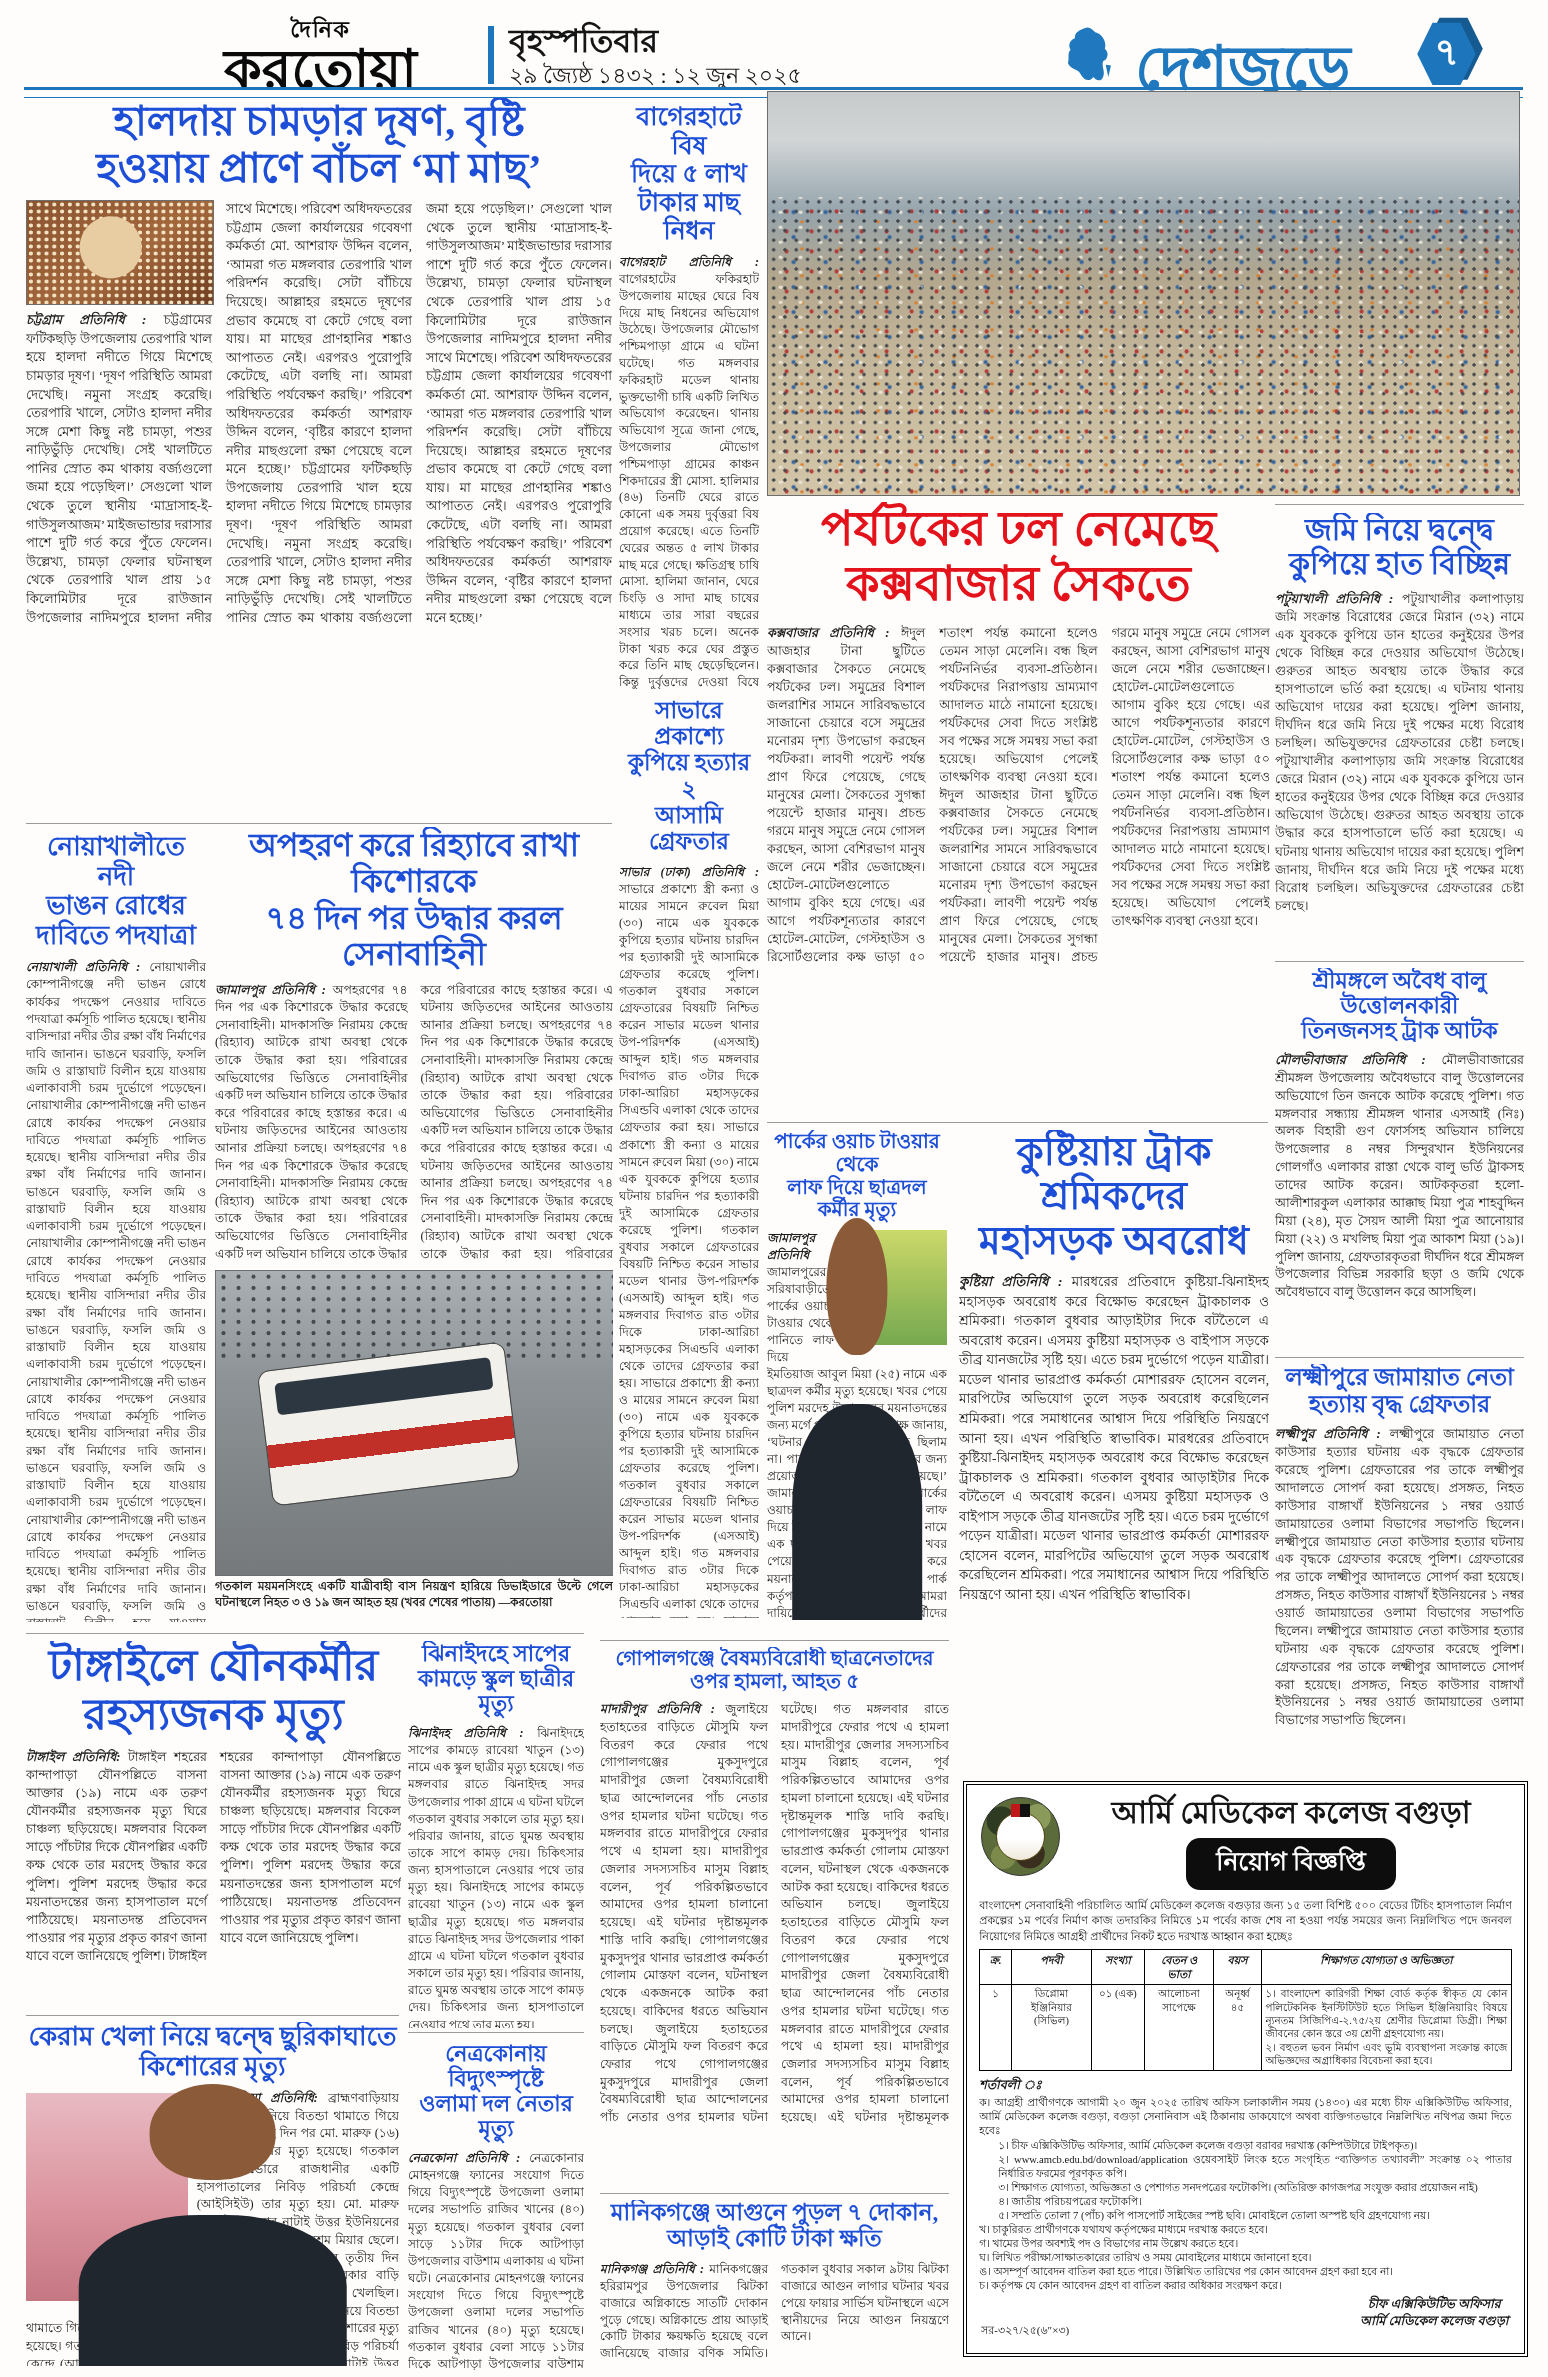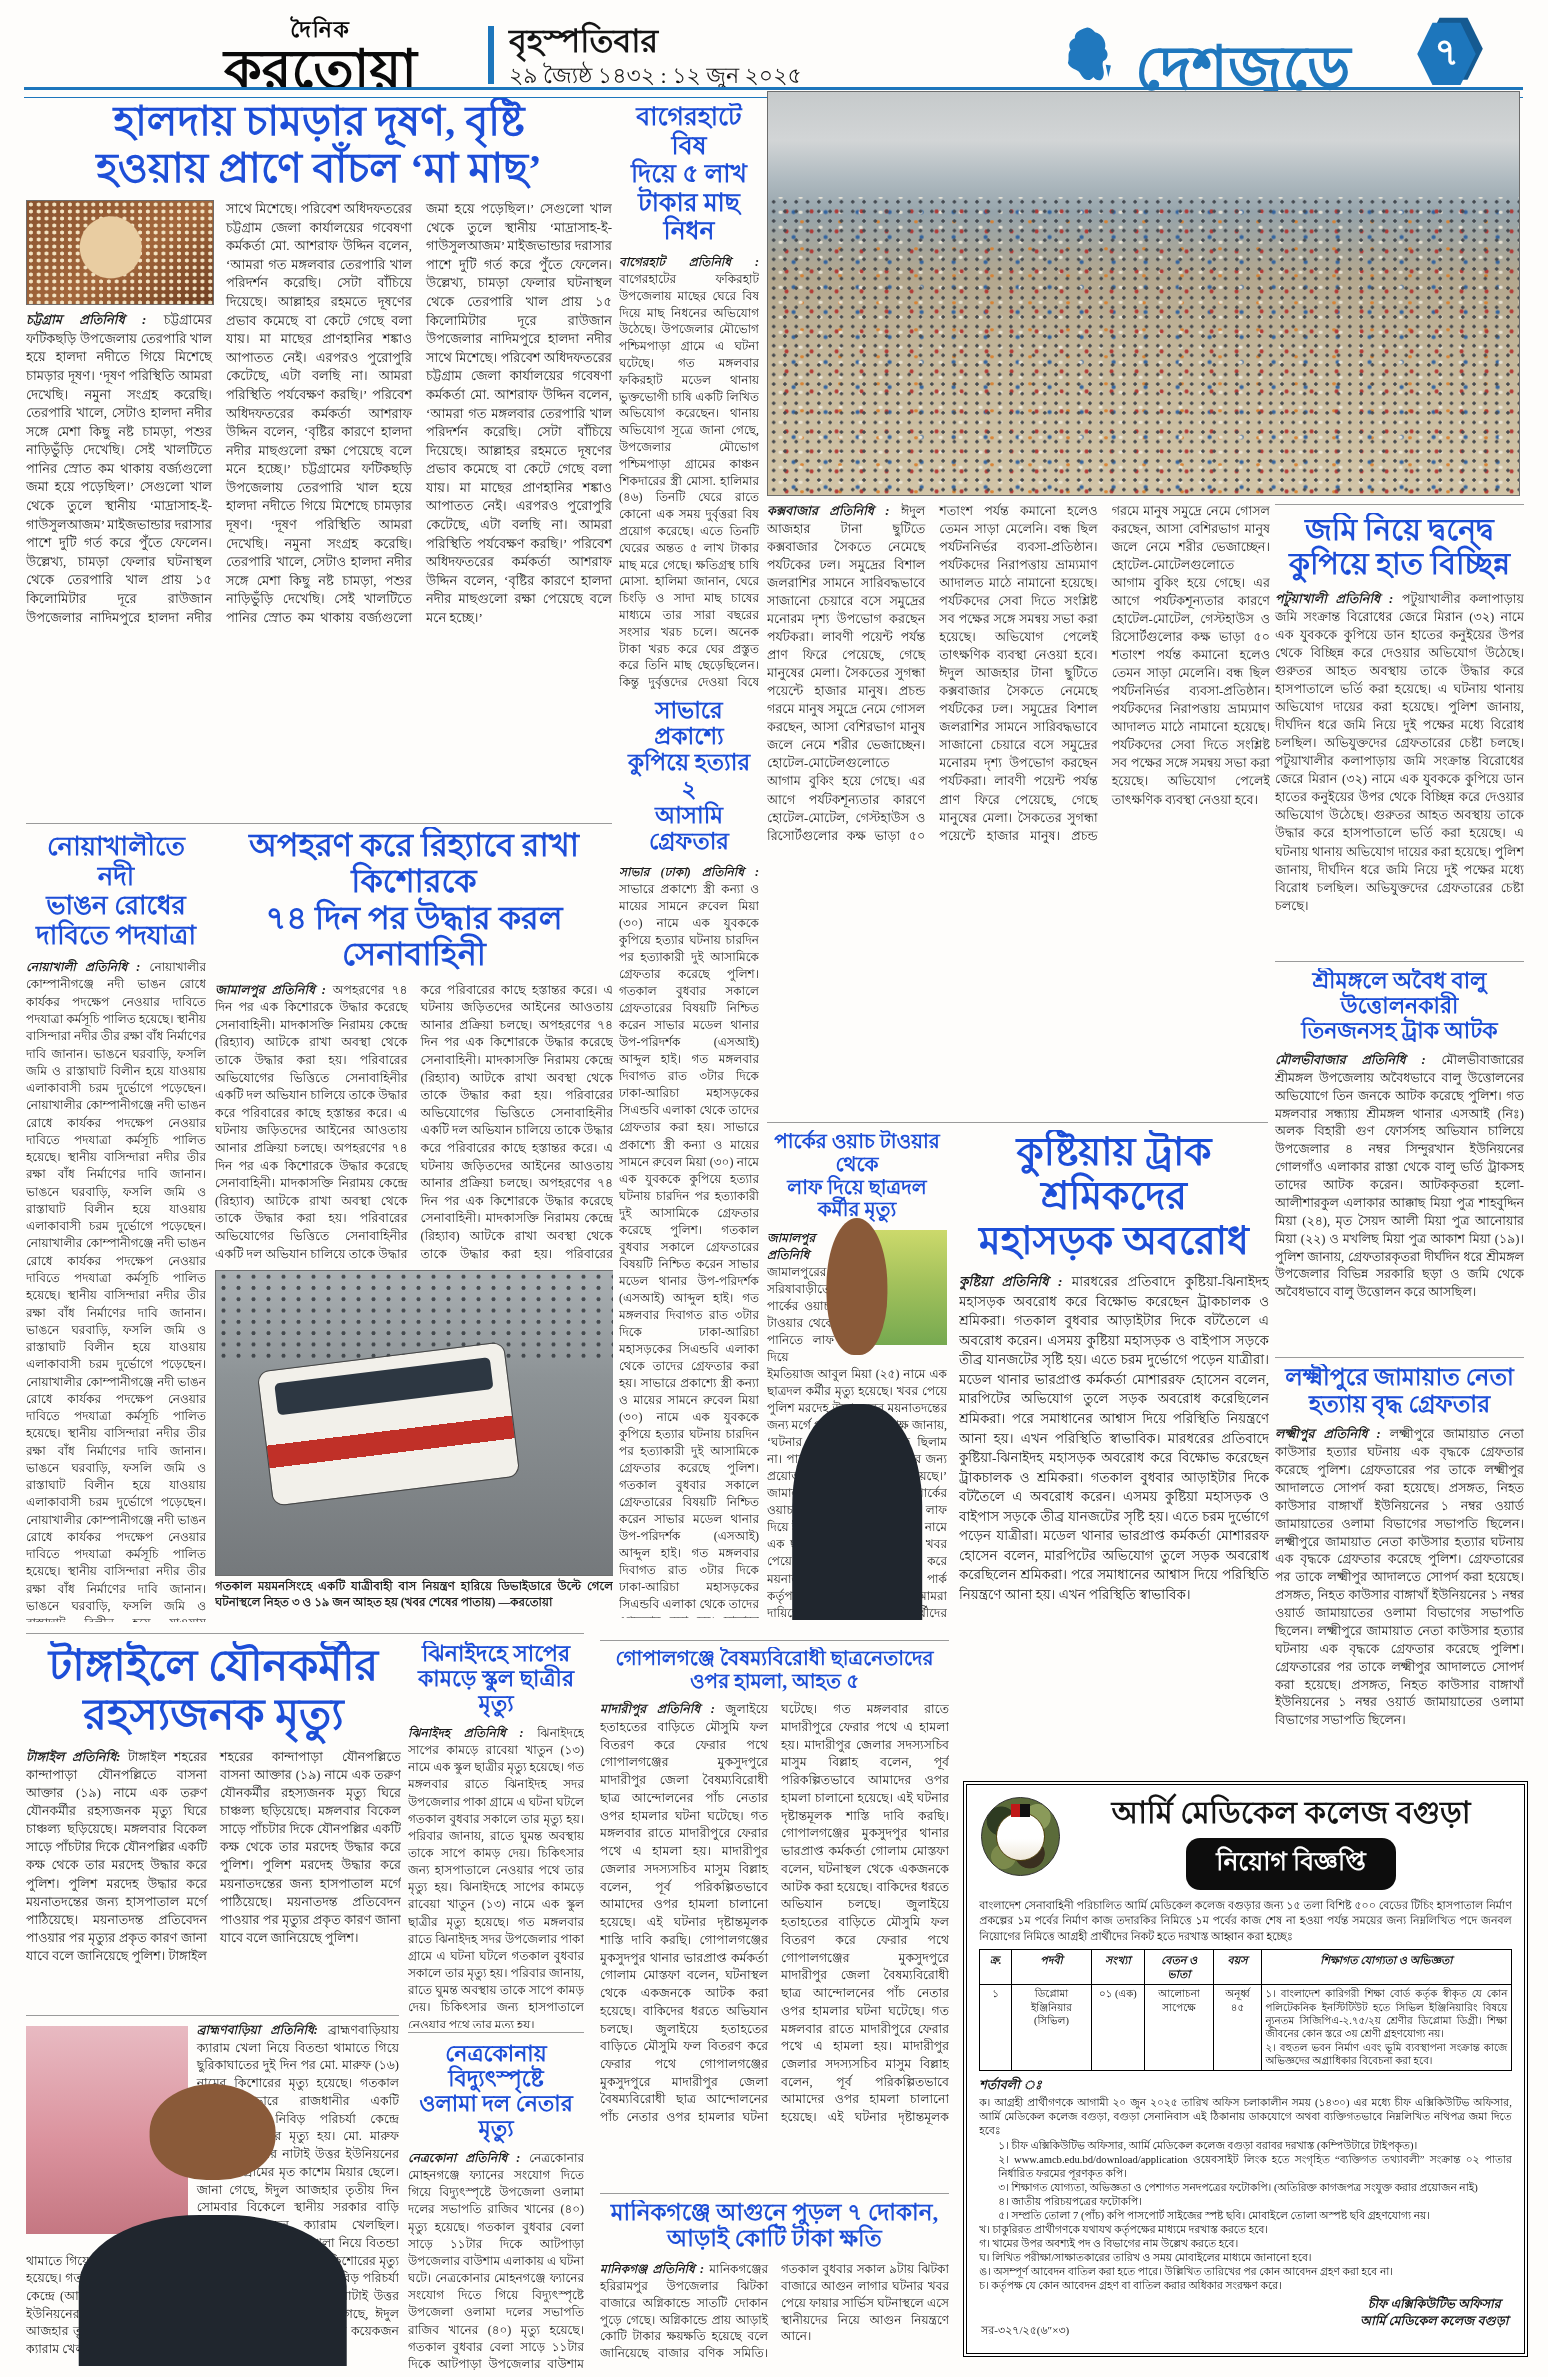--- a/index.html
+++ b/index.html
@@ -164,20 +164,22 @@
       <p><span class="dl">সাভার (ঢাকা) প্রতিনিধি :</span>
          <span>সাভারে প্রকাশ্যে স্ত্রী কন্যা ও মায়ের সামনে রুবেল মিয়া (৩০) নামে এক যুবককে কুপিয়ে হত্যার ঘটনায় চারদিন পর হত্যাকারী দুই আসামিকে গ্রেফতার করেছে পুলিশ। গতকাল বুধবার সকালে গ্রেফতারের বিষয়টি নিশ্চিত করেন সাভার মডেল থানার উপ-পরিদর্শক (এসআই) আব্দুল হাই। গত মঙ্গলবার দিবাগত রাত ৩টার দিকে ঢাকা-আরিচা মহাসড়কের সিএন্ডবি এলাকা থেকে তাদের গ্রেফতার করা হয়। সাভারে প্রকাশ্যে স্ত্রী কন্যা ও মায়ের সামনে রুবেল মিয়া (৩০) নামে এক যুবককে কুপিয়ে হত্যার ঘটনায় চারদিন পর হত্যাকারী দুই আসামিকে গ্রেফতার করেছে পুলিশ। গতকাল বুধবার সকালে গ্রেফতারের বিষয়টি নিশ্চিত করেন সাভার মডেল থানার উপ-পরিদর্শক (এসআই) আব্দুল হাই। গত মঙ্গলবার দিবাগত রাত ৩টার দিকে ঢাকা-আরিচা মহাসড়কের সিএন্ডবি এলাকা থেকে তাদের গ্রেফতার করা হয়। সাভারে প্রকাশ্যে স্ত্রী কন্যা ও মায়ের সামনে রুবেল মিয়া (৩০) নামে এক যুবককে কুপিয়ে হত্যার ঘটনায় চারদিন পর হত্যাকারী দুই আসামিকে গ্রেফতার করেছে পুলিশ। গতকাল বুধবার সকালে গ্রেফতারের বিষয়টি নিশ্চিত করেন সাভার মডেল থানার উপ-পরিদর্শক (এসআই) আব্দুল হাই। গত মঙ্গলবার দিবাগত রাত ৩টার দিকে ঢাকা-আরিচা মহাসড়কের সিএন্ডবি এলাকা থেকে তাদের গ্রেফতার করা হয়। সাভারে প্রকাশ্যে স্ত্রী কন্যা ও মায়ের সামনে রুবেল মিয়া (৩০) নামে এক যুবককে কুপিয়ে হত্যার ঘটনায় চারদিন পর হত্যাকারী দুই আসামিকে গ্রেফতার করেছে পুলিশ। গতকাল বুধবার সকালে গ্রেফতারের বিষয়টি নিশ্চিত করেন সাভার মডেল থানার উপ-পরিদর্শক (এসআই) আব্দুল হাই। গত মঙ্গলবার দিবাগত রাত ৩টার দিকে ঢাকা-আরিচা মহাসড়কের সিএন্ডবি এলাকা থেকে তাদের গ্রেফতার করা হয়।</span></p>
     </div>
   </section>
 
   <div class="photo beach" style="position:absolute;left:767px;top:91px;width:751px;height:403px">
     <div class="crowd"></div>
   </div>
 
   <section class="art" style="left:767px;top:502px;width:503px;height:611px">
+    <h1 class="hl red" style="font-size:48px;margin-bottom:12.2px">পর্যটকের ঢল নেমেছে
+কক্সবাজার সৈকতে</h1>
     <div class="bd cols3" style="font-size:12.7px;line-height:1.42;height:478px">
       <p><span class="dl">কক্সবাজার প্রতিনিধি :</span>
          <span>ঈদুল আজহার টানা ছুটিতে কক্সবাজার সৈকতে নেমেছে পর্যটকের ঢল। সমুদ্রের বিশাল জলরাশির সামনে সারিবদ্ধভাবে সাজানো চেয়ারে বসে সমুদ্রের মনোরম দৃশ্য উপভোগ করছেন পর্যটকরা। লাবণী পয়েন্ট পর্যন্ত প্রাণ ফিরে পেয়েছে, গেছে মানুষের মেলা। সৈকতের সুগন্ধা পয়েন্টে হাজার মানুষ। প্রচন্ড গরমে মানুষ সমুদ্রে নেমে গোসল করছেন, আসা বেশিরভাগ মানুষ জলে নেমে শরীর ভেজাচ্ছেন। হোটেল-মোটেলগুলোতে আগাম বুকিং হয়ে গেছে। এর আগে পর্যটকশূন্যতার কারণে হোটেল-মোটেল, গেস্টহাউস ও রিসোর্টগুলোর কক্ষ ভাড়া ৫০ শতাংশ পর্যন্ত কমানো হলেও তেমন সাড়া মেলেনি। বন্ধ ছিল পর্যটননির্ভর ব্যবসা-প্রতিষ্ঠান। পর্যটকদের নিরাপত্তায় ভ্রাম্যমাণ আদালত মাঠে নামানো হয়েছে। পর্যটকদের সেবা দিতে সংশ্লিষ্ট সব পক্ষের সঙ্গে সমন্বয় সভা করা হয়েছে। অভিযোগ পেলেই তাৎক্ষণিক ব্যবস্থা নেওয়া হবে। ঈদুল আজহার টানা ছুটিতে কক্সবাজার সৈকতে নেমেছে পর্যটকের ঢল। সমুদ্রের বিশাল জলরাশির সামনে সারিবদ্ধভাবে সাজানো চেয়ারে বসে সমুদ্রের মনোরম দৃশ্য উপভোগ করছেন পর্যটকরা। লাবণী পয়েন্ট পর্যন্ত প্রাণ ফিরে পেয়েছে, গেছে মানুষের মেলা। সৈকতের সুগন্ধা পয়েন্টে হাজার মানুষ। প্রচন্ড গরমে মানুষ সমুদ্রে নেমে গোসল করছেন, আসা বেশিরভাগ মানুষ জলে নেমে শরীর ভেজাচ্ছেন। হোটেল-মোটেলগুলোতে আগাম বুকিং হয়ে গেছে। এর আগে পর্যটকশূন্যতার কারণে হোটেল-মোটেল, গেস্টহাউস ও রিসোর্টগুলোর কক্ষ ভাড়া ৫০ শতাংশ পর্যন্ত কমানো হলেও তেমন সাড়া মেলেনি। বন্ধ ছিল পর্যটননির্ভর ব্যবসা-প্রতিষ্ঠান। পর্যটকদের নিরাপত্তায় ভ্রাম্যমাণ আদালত মাঠে নামানো হয়েছে। পর্যটকদের সেবা দিতে সংশ্লিষ্ট সব পক্ষের সঙ্গে সমন্বয় সভা করা হয়েছে। অভিযোগ পেলেই তাৎক্ষণিক ব্যবস্থা নেওয়া হবে।</span></p>
     </div>
   </section>
 
   <section class="art" style="left:1275px;top:513px;width:249px;height:445px">
     <h2 class="hl" style="font-size:30px">জমি নিয়ে দ্বন্দ্বে
 কুপিয়ে হাত বিচ্ছিন্ন</h2>
     <div class="bd" style="font-size:12.7px;line-height:1.42">
@@ -271,20 +273,21 @@
   <section class="art" style="left:600px;top:1647px;width:349px;height:544px">
     <h1 class="hl" style="font-size:20px">গোপালগঞ্জে বৈষম্যবিরোধী ছাত্রনেতাদের
 ওপর হামলা, আহত ৫</h1>
     <div class="bd cols2" style="font-size:12.4px;line-height:1.43;height:441px">
       <p><span class="dl">মাদারীপুর প্রতিনিধি :</span>
          <span>জুলাইয়ে হতাহতের বাড়িতে মৌসুমি ফল বিতরণ করে ফেরার পথে গোপালগঞ্জের মুকসুদপুরে মাদারীপুর জেলা বৈষম্যবিরোধী ছাত্র আন্দোলনের পাঁচ নেতার ওপর হামলার ঘটনা ঘটেছে। গত মঙ্গলবার রাতে মাদারীপুরে ফেরার পথে এ হামলা হয়। মাদারীপুর জেলার সদস্যসচিব মাসুম বিল্লাহ বলেন, পূর্ব পরিকল্পিতভাবে আমাদের ওপর হামলা চালানো হয়েছে। এই ঘটনার দৃষ্টান্তমূলক শাস্তি দাবি করছি। গোপালগঞ্জের মুকসুদপুর থানার ভারপ্রাপ্ত কর্মকর্তা গোলাম মোস্তফা বলেন, ঘটনাস্থল থেকে একজনকে আটক করা হয়েছে। বাকিদের ধরতে অভিযান চলছে। জুলাইয়ে হতাহতের বাড়িতে মৌসুমি ফল বিতরণ করে ফেরার পথে গোপালগঞ্জের মুকসুদপুরে মাদারীপুর জেলা বৈষম্যবিরোধী ছাত্র আন্দোলনের পাঁচ নেতার ওপর হামলার ঘটনা ঘটেছে। গত মঙ্গলবার রাতে মাদারীপুরে ফেরার পথে এ হামলা হয়। মাদারীপুর জেলার সদস্যসচিব মাসুম বিল্লাহ বলেন, পূর্ব পরিকল্পিতভাবে আমাদের ওপর হামলা চালানো হয়েছে। এই ঘটনার দৃষ্টান্তমূলক শাস্তি দাবি করছি। গোপালগঞ্জের মুকসুদপুর থানার ভারপ্রাপ্ত কর্মকর্তা গোলাম মোস্তফা বলেন, ঘটনাস্থল থেকে একজনকে আটক করা হয়েছে। বাকিদের ধরতে অভিযান চলছে। জুলাইয়ে হতাহতের বাড়িতে মৌসুমি ফল বিতরণ করে ফেরার পথে গোপালগঞ্জের মুকসুদপুরে মাদারীপুর জেলা বৈষম্যবিরোধী ছাত্র আন্দোলনের পাঁচ নেতার ওপর হামলার ঘটনা ঘটেছে। গত মঙ্গলবার রাতে মাদারীপুরে ফেরার পথে এ হামলা হয়। মাদারীপুর জেলার সদস্যসচিব মাসুম বিল্লাহ বলেন, পূর্ব পরিকল্পিতভাবে আমাদের ওপর হামলা চালানো হয়েছে। এই ঘটনার দৃষ্টান্তমূলক শাস্তি দাবি করছি। গোপালগঞ্জের মুকসুদপুর থানার ভারপ্রাপ্ত কর্মকর্তা গোলাম মোস্তফা বলেন, ঘটনাস্থল থেকে একজনকে আটক করা হয়েছে। বাকিদের ধরতে অভিযান চলছে।</span></p>
     </div>
   </section>
 
   <section class="art" style="left:26px;top:2022px;width:373px;height:344px">
+    <h2 class="hl" style="font-size:26px">কেরাম খেলা নিয়ে দ্বন্দ্বে ছুরিকাঘাতে কিশোরের মৃত্যু</h2>
     <div class="bd" style="font-size:12.4px;line-height:1.43">
       <div class="portrait pink">
         <span class="person-head"></span>
         <span class="person-torso"></span>
       </div>
       <p><span class="dl">ব্রাহ্মণবাড়িয়া প্রতিনিধি:</span>
          <span>ব্রাহ্মণবাড়িয়ায় ক্যারাম খেলা নিয়ে বিতন্ডা থামাতে গিয়ে ছুরিকাঘাতের দুই দিন পর মো. মারুফ (১৬) নামের কিশোরের মৃত্যু হয়েছে। গতকাল বুধবার ভোরে রাজধানীর একটি হাসপাতালের নিবিড় পরিচর্যা কেন্দ্রে (আইসিইউ) তার মৃত্যু হয়। মো. মারুফ সদর উপজেলার নাটাই উত্তর ইউনিয়নের থলিয়ারা গ্রামের মৃত কাশেম মিয়ার ছেলে। জানা গেছে, ঈদুল আজহার তৃতীয় দিন সোমবার বিকেলে স্থানীয় সরকার বাড়ি মোড়ে কয়েকজন ক্যারাম খেলছিল। ব্রাহ্মণবাড়িয়ায় ক্যারাম খেলা নিয়ে বিতন্ডা থামাতে গিয়ে ছুরিকাঘাতের দুই দিন পর মো. মারুফ (১৬) নামের কিশোরের মৃত্যু হয়েছে। গতকাল বুধবার ভোরে রাজধানীর একটি হাসপাতালের নিবিড় পরিচর্যা কেন্দ্রে (আইসিইউ) তার মৃত্যু হয়। মো. মারুফ সদর উপজেলার নাটাই উত্তর ইউনিয়নের থলিয়ারা গ্রামের মৃত কাশেম মিয়ার ছেলে। জানা গেছে, ঈদুল আজহার তৃতীয় দিন সোমবার বিকেলে স্থানীয় সরকার বাড়ি মোড়ে কয়েকজন ক্যারাম খেলছিল।</span></p>
     </div>
   </section>
 

